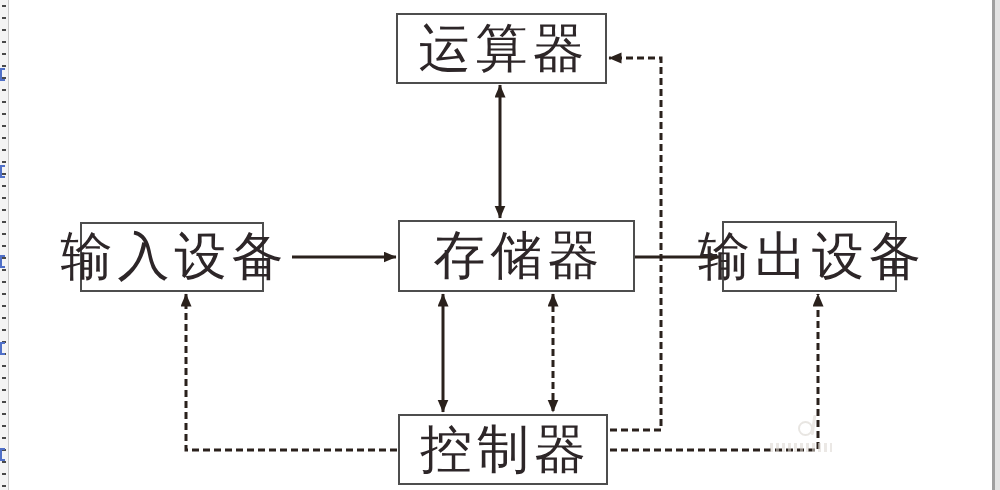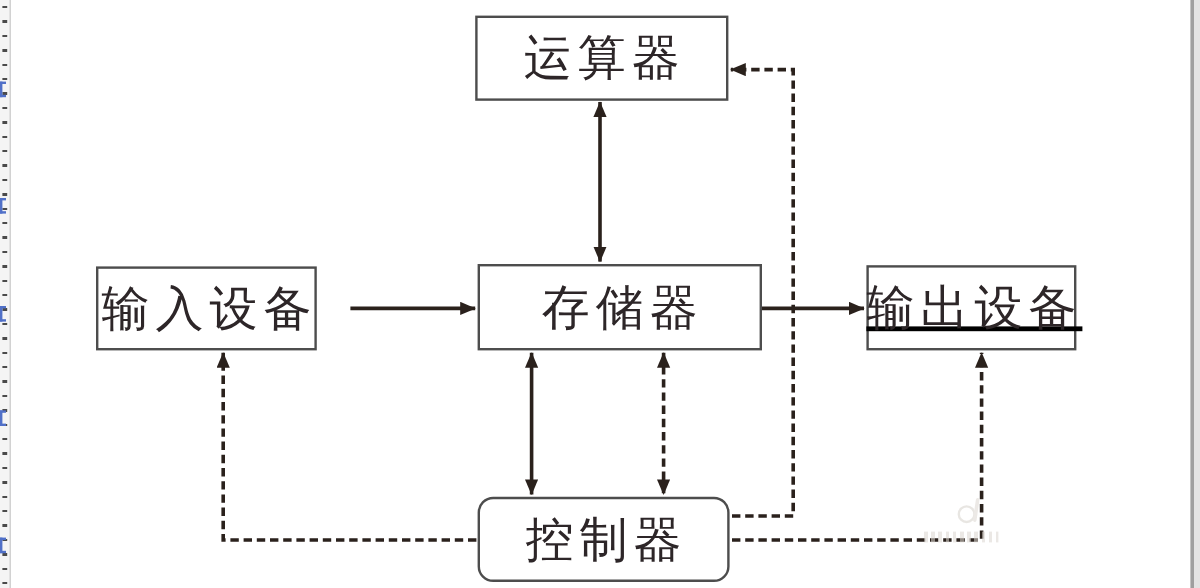--- a/index.html
+++ b/index.html
@@ -17,26 +17,26 @@
   
   .page-edge-line{position:absolute;left:992px;top:0;width:3px;height:490px;background:#9f9f9f;z-index:3;}
   .page-edge-shade{position:absolute;left:995px;top:0;width:5px;height:490px;background:#e3e3e3;z-index:3;}
 
   
   .connectors{position:absolute;left:0;top:0;width:1000px;height:490px;z-index:1;}
 
   
   .node{position:absolute;background:#ffffff;border:2px solid #4d4d4d;box-sizing:border-box;
         display:flex;align-items:center;justify-content:center;z-index:2;}
-  .node-label{font-size:40px;color:#2d2628;letter-spacing:5px;padding-left:5px;white-space:nowrap;}
+  .node-label{font-size:52px;color:#2d2628;letter-spacing:5px;padding-left:5px;white-space:nowrap;}
   .node-alu       {left:396px;top:13px; width:211px;height:71px;}
   .node-input     {left:80px; top:222px;width:184px;height:70px;}
   .node-memory    {left:398px;top:220px;width:237px;height:72px;}
-  .node-output    {left:722px;top:221px;width:175px;height:71px;text-decoration:underline;}
-  .node-controller{left:398px;top:414px;width:210px;height:71px;border-radius:13px;}
+  .node-output    {left:722px;top:221px;width:175px;height:71px;}
+  .node-controller{left:398px;top:414px;width:210px;height:71px;}
 
   
   .watermark{position:absolute;left:770px;top:413px;width:66px;height:44px;z-index:1;opacity:.55;}
   .wm-ring{position:absolute;left:28px;top:8px;width:11px;height:11px;border:2px solid #d7d2cc;
            border-radius:50%;}
   .wm-stroke{position:absolute;left:42px;top:2px;width:3px;height:20px;background:#ddd8d2;
            border-radius:2px;transform:rotate(8deg);}
   .wm-bar{position:absolute;left:0;top:30px;width:62px;height:9px;
            background:repeating-linear-gradient(to right,#dcd7d1 0 3px,transparent 3px 6px);
            filter:blur(.5px);}

